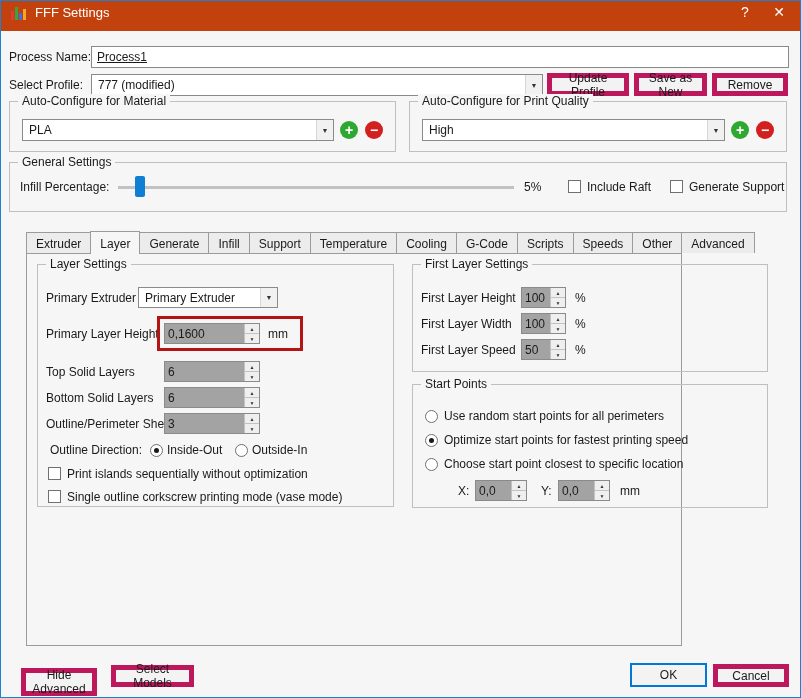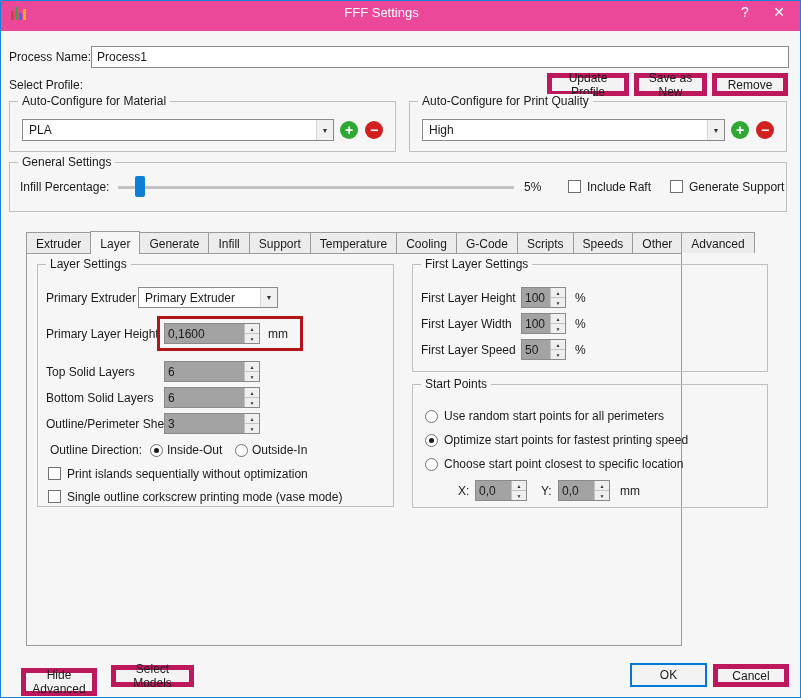--- a/index.html
+++ b/index.html
@@ -3,33 +3,33 @@
 <meta charset="utf-8">
 <style>
   * { box-sizing: border-box; }
   html,body { margin:0; padding:0; background:#555; }
   body { font-family: "Liberation Sans", sans-serif; font-size: 12px; color:#1a1a1a; }
 
   .dialog { position:relative; width:801px; height:698px; background:#f6f6f6;
             border:1px solid #1a82d6; overflow:hidden; }
 
   
-  .titlebar { position:absolute; left:0; top:0; right:0; height:30px; background:#ec4899;
-              display:flex; align-items:center; padding:0 4px 8px 10px;text-align:center; }
+  .titlebar { position:absolute; left:0; top:0; right:0; height:30px; background:#c2410c;
+              display:flex; align-items:center; padding:0 4px 8px 10px; }
   .app-icon { width:16px; height:15px; display:flex; align-items:flex-end; gap:1px; }
   .app-icon i { width:3px; display:block; }
   .titlebar-title { color:#fff; font-size:13px; margin-left:8px; flex:1; }
   .tb-btn { color:#fff; width:34px; height:30px; display:flex; align-items:center;
             justify-content:center; font-size:14px; }
 
   .label { position:absolute; white-space:nowrap; }
   .unit  { position:absolute; white-space:nowrap; }
 
   .textbox { position:absolute; background:#fff; border:1px solid #8a8a8a; padding:10px 5px;
-             font:inherit; color:inherit; }
+             font:inherit; color:inherit;text-decoration:underline; }
 
   .combo { position:absolute; background:#fff; border:1px solid #8a8a8a; display:flex;
            align-items:center; padding-left:6px; }
   .combo-text { flex:1; white-space:nowrap; overflow:hidden; }
   .combo-arrow { width:17px; align-self:stretch; display:flex; align-items:center;
                  justify-content:center; font-size:7px; color:#333;
                  border-left:1px solid #d6d6d6; background:#f1f1f1; }
 
   .btn { position:absolute; background:#f3f3f3; border:5px solid #be185d; font:inherit;
          color:inherit; display:flex; align-items:center; justify-content:center; padding:0; }
@@ -88,20 +88,24 @@
     </span>
     <span class="titlebar-title">FFF Settings</span>
     <span class="tb-btn">?</span>
     <span class="tb-btn">✕</span>
   </div>
 
   <div class="label" style="left:8px;top:49px">Process Name:</div>
   <input class="textbox" style="left: 90px; top: 45px; width: 698px; height: 21px;" value="Process1">
 
   <div class="label" style="left:8px;top:77px">Select Profile:</div>
+  <div class="combo" style="left:90px;top:73px;width:452px;height:22px">
+    <span class="combo-text">777 (modified)</span>
+    <span class="combo-arrow">▼</span>
+  </div>
   <button class="btn" style="left:546px;top:72px;width:82px;height:23px">Update Profile</button>
   <button class="btn" style="left:633px;top:72px;width:73px;height:23px">Save as New</button>
   <button class="btn" style="left:711px;top:72px;width:76px;height:23px">Remove</button>
 
   <div class="group" style="left:8px;top:100px;width:387px;height:51px">
     <div class="legend">Auto-Configure for Material</div>
     <div class="combo" style="left:12px;top:17px;width:312px;height:22px">
       <span class="combo-text">PLA</span>
       <span class="combo-arrow">▼</span>
     </div>

